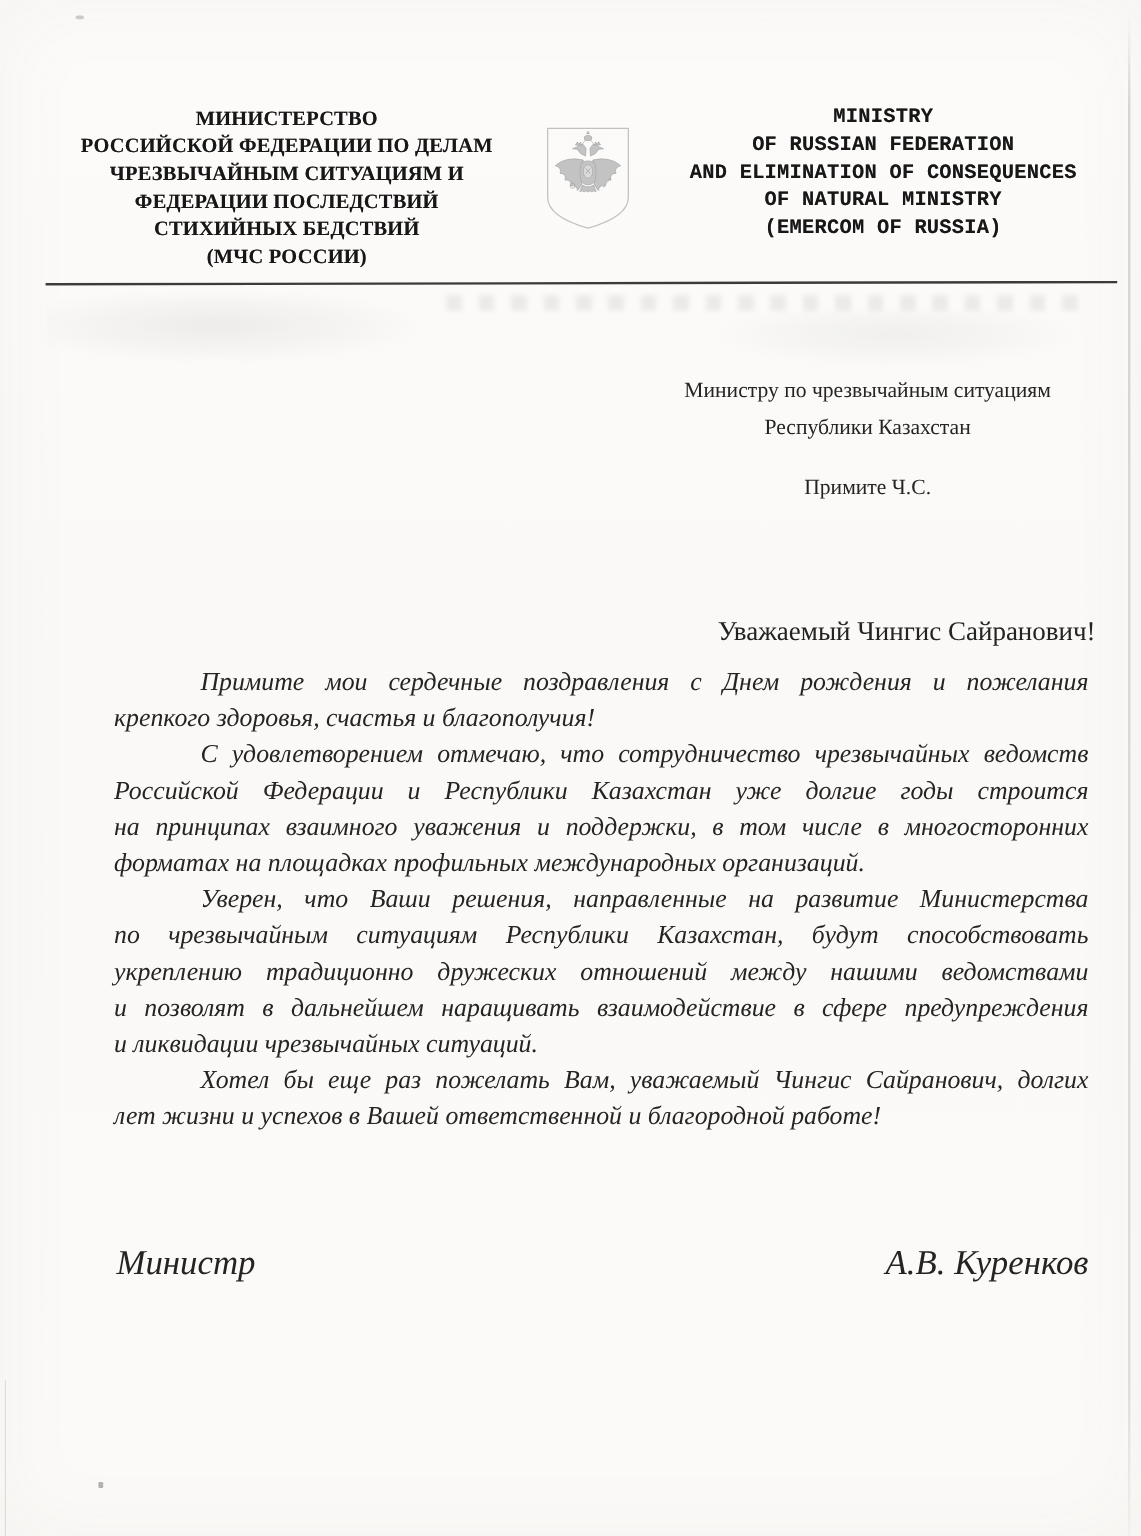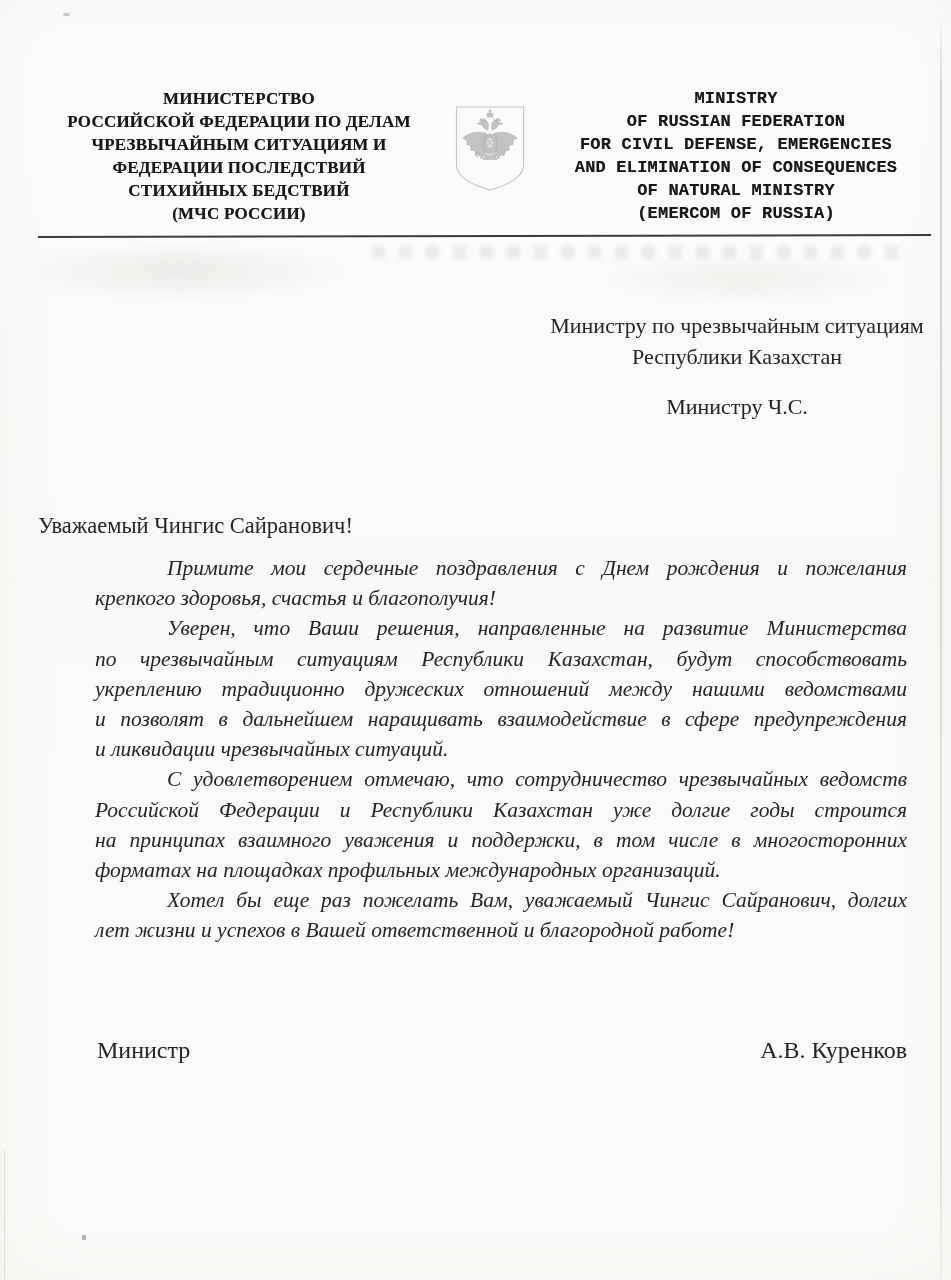--- a/index.html
+++ b/index.html
@@ -69,37 +69,37 @@
   }
   .smudge-right {
     left: 588px; top: 260px; width: 315px; height: 46px;
     background: radial-gradient(ellipse at 50% 40%, rgba(210,207,203,0.26), rgba(210,207,203,0.0) 70%);
     filter: blur(3px);
   }
 
   
   .addressee {
     position: absolute;
-    left: 530px;
+    left: 516px;
     top: 310px;
     width: 414px;
     text-align: center;
-    font-size: 22px;
+    font-size: 18px;
     line-height: 31px;
     color: #242424;
   }
   .addressee .name { margin-top: 19px; }
 
   
   .salutation {
     position: absolute;
     left: 38px;
     top: 513px;
     width: 875px;
-    text-align: left;
+    text-align: right;
     font-size: 22.5px;
     color: #232323;
   }
 
   
   .body-text {
     position: absolute;
     left: 95px;
     top: 553px;
     width: 812px;
@@ -117,22 +117,23 @@
   .bline.last  { text-align-last: left; }
 
   
   .signature {
     position: absolute;
     left: 97px;
     top: 1037px;
     width: 810px;
     display: flex;
     justify-content: space-between;
-    font-size: 24px;
+    font-size: 29px;
     color: #232323;
+    font-style: italic;
   }
 
   
   .edge-right {
     position: absolute; left: 940px; top: 14px; width: 1.5px; height: 1266px;
     background: linear-gradient(180deg, rgba(190,190,190,0.0), rgba(185,183,180,0.55) 6%, rgba(190,188,185,0.45) 90%, rgba(190,190,190,0.1));
   }
   .edge-left-bottom {
     position: absolute; left: 4px; top: 1150px; width: 1px; height: 130px;
     background: rgba(200,198,195,0.5);
@@ -189,59 +190,58 @@
       </g>
 
       <ellipse cx="50" cy="49" rx="5" ry="7" fill="#dadada" stroke="#a6a6a6" stroke-width="0.7"></ellipse>
       <path d="M47.5 46 q2.5 1.5 5 5.5 M52.5 46 q-2.5 1.5 -5 5.5" stroke="#a2a2a2" stroke-width="0.7" fill="none"></path>
     </svg>
   </div>
 
   <div class="lh-right">
     <div>MINISTRY</div>
     <div>OF RUSSIAN FEDERATION</div>
-    <div>FOR CIVIL DEFENSE, EMERGENCIES</div>
     <div>AND ELIMINATION OF CONSEQUENCES</div>
     <div>OF NATURAL MINISTRY</div>
     <div>(EMERCOM OF RUSSIA)</div>
   </div>
 
   <div class="rule"></div>
 
   <div class="smudge smudge-left"></div>
   <div class="smudge smudge-traces"></div>
   <div class="smudge smudge-right"></div>
 
   <div class="addressee">
     <div>Министру по чрезвычайным ситуациям</div>
     <div>Республики Казахстан</div>
-    <div class="name">Министру Ч.С.</div>
+    <div class="name">Примите Ч.С.</div>
   </div>
 
   <div class="salutation">Уважаемый Чингис Сайранович!</div>
 
   <div class="body-text">
     <div class="para">
       <div class="bline first">Примите мои сердечные поздравления с Днем рождения и пожелания</div>
       <div class="bline last">крепкого здоровья, счастья и благополучия!</div>
+    </div>
+    <div class="para">
+      <div class="bline first">С удовлетворением отмечаю, что сотрудничество чрезвычайных ведомств</div>
+      <div class="bline">Российской Федерации и Республики Казахстан уже долгие годы строится</div>
+      <div class="bline">на принципах взаимного уважения и поддержки, в том числе в многосторонних</div>
+      <div class="bline last">форматах на площадках профильных международных организаций.</div>
     </div>
     <div class="para">
       <div class="bline first">Уверен, что Ваши решения, направленные на развитие Министерства</div>
       <div class="bline">по чрезвычайным ситуациям Республики Казахстан, будут способствовать</div>
       <div class="bline">укреплению традиционно дружеских отношений между нашими ведомствами</div>
       <div class="bline">и позволят в дальнейшем наращивать взаимодействие в сфере предупреждения</div>
       <div class="bline last">и ликвидации чрезвычайных ситуаций.</div>
     </div>
     <div class="para">
-      <div class="bline first">С удовлетворением отмечаю, что сотрудничество чрезвычайных ведомств</div>
-      <div class="bline">Российской Федерации и Республики Казахстан уже долгие годы строится</div>
-      <div class="bline">на принципах взаимного уважения и поддержки, в том числе в многосторонних</div>
-      <div class="bline last">форматах на площадках профильных международных организаций.</div>
-    </div>
-    <div class="para">
       <div class="bline first">Хотел бы еще раз пожелать Вам, уважаемый Чингис Сайранович, долгих</div>
       <div class="bline last">лет жизни и успехов в Вашей ответственной и благородной работе!</div>
     </div>
   </div>
 
   <div class="signature">
     <span>Министр</span>
     <span>А.В. Куренков</span>
   </div>
 

